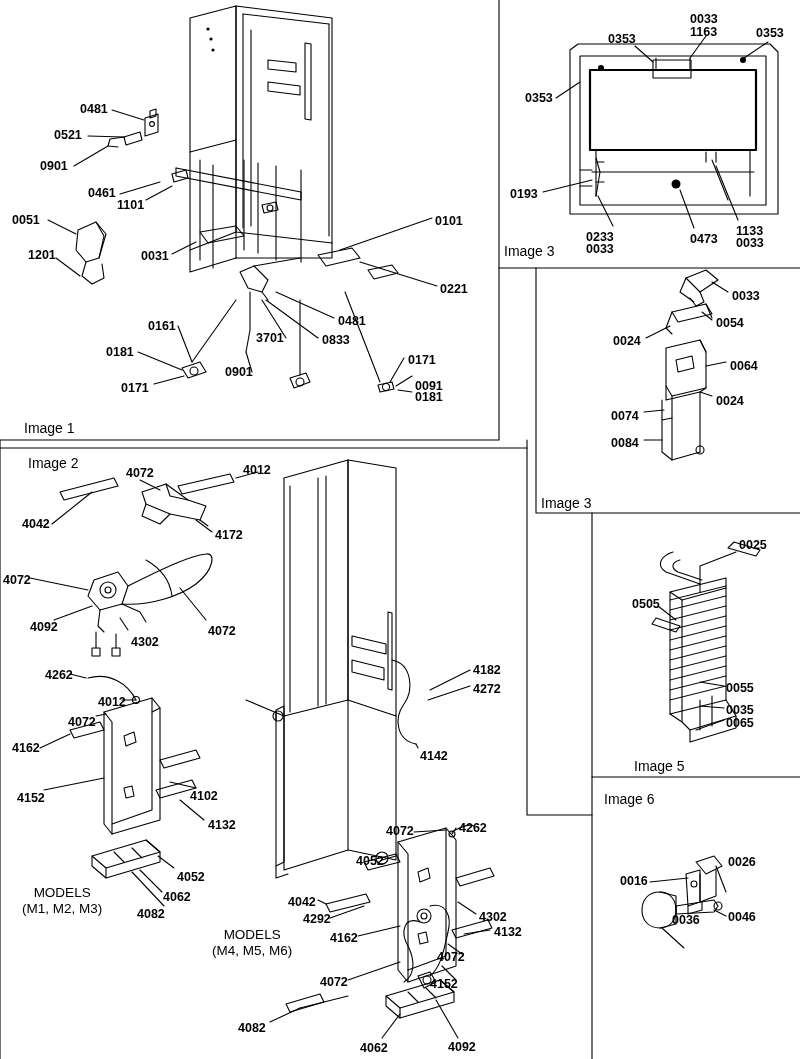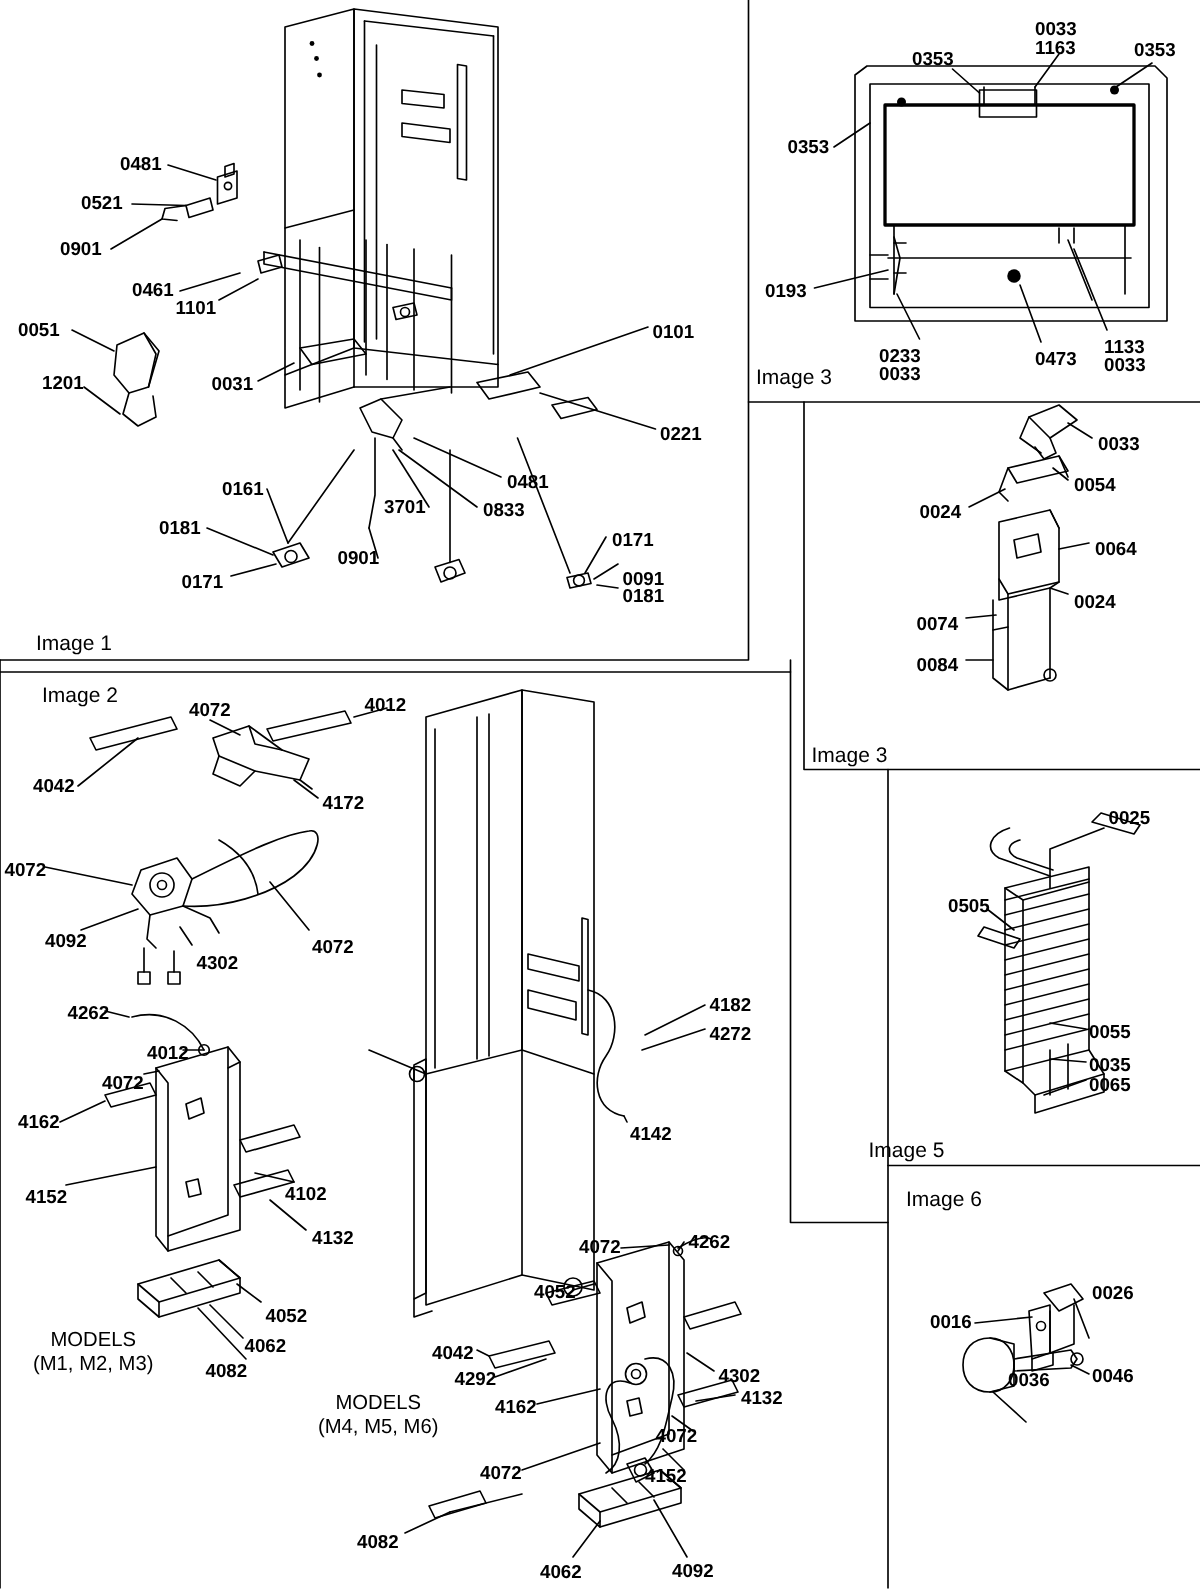--- a/index.html
+++ b/index.html
@@ -411,21 +411,21 @@
     <div class="lbl" style="left:238px;top:1022px">4082</div>
     <div class="lbl" style="left:360px;top:1042px">4062</div>
     <div class="lbl" style="left:448px;top:1041px">4092</div>
   </div>
 
   <div>
     <div class="imgttl" style="left:24px;top:420px">Image 1</div>
     <div class="imgttl" style="left:28px;top:455px">Image 2</div>
     <div class="imgttl" style="left:504px;top:243px">Image 3</div>
     <div class="imgttl" style="left:541px;top:495px">Image 3</div>
-    <div class="imgttl" style="left:579px;top:758px">Image 5</div>
+    <div class="imgttl" style="left:634px;top:758px">Image 5</div>
     <div class="imgttl" style="left:604px;top:791px">Image 6</div>
   </div>
 
   <div>
     <div class="models" style="left:22px;top:885px">
       <div>MODELS</div>
       <div>(M1, M2, M3)</div>
     </div>
     <div class="models" style="left:212px;top:927px">
       <div>MODELS</div>

